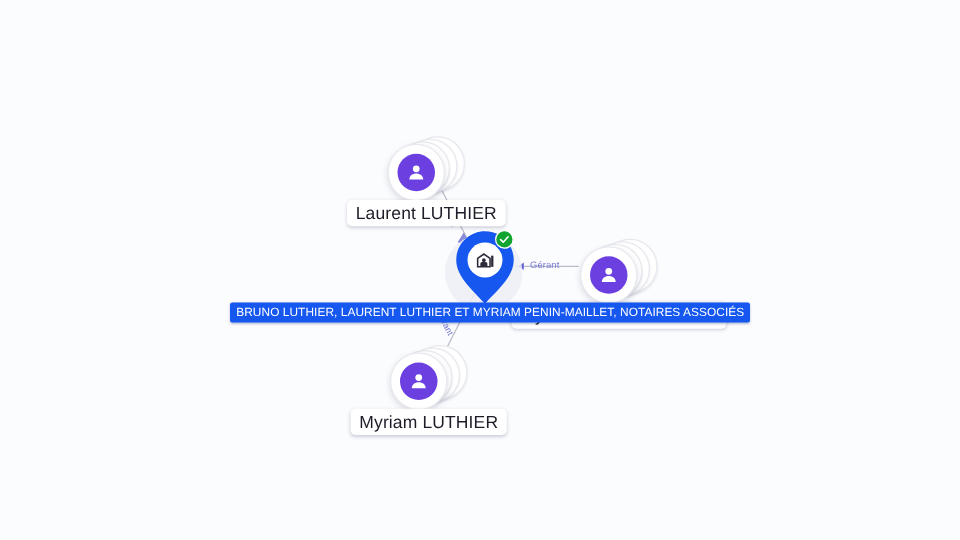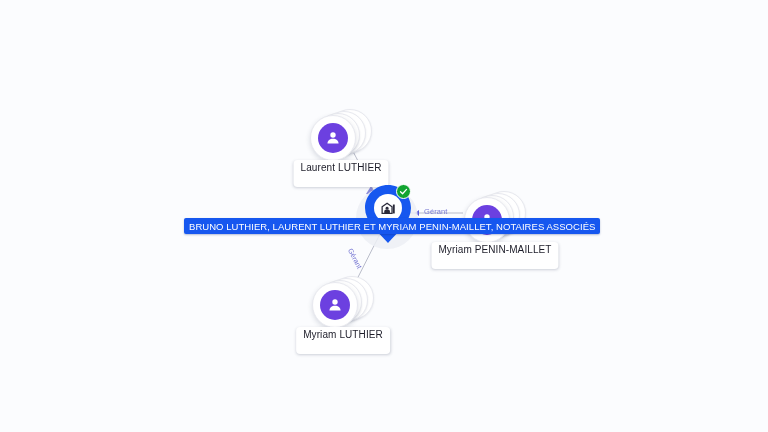--- a/index.html
+++ b/index.html
@@ -75,22 +75,22 @@
   }
   .avatar-circle svg { display: block; }
 
   .node-label {
     position: absolute;
     left: 50%;
     transform: translateX(-50%);
     top: 52px;
     background: #ffffff;
     border-radius: 4px;
-    padding: 2px 7px 14px 7px;
-    font-size: 10px;
+    padding: 2px 7px 3px 7px;
+    font-size: 14px;
     color: #1d1d29;
     white-space: nowrap;
     box-shadow: 0 1px 3px rgba(40,50,80,.22);
     letter-spacing: .1px;
   }
 
   
   .company-node {
     position: absolute;
     width: 76px; height: 76px;
@@ -121,21 +121,21 @@
     width: 15px; height: 15px;
     border-radius: 50%;
     background: #11a431;
     border: 1.5px solid #ffffff;
     display: flex; align-items: center; justify-content: center;
   }
 
   
   .company-banner {
     position: absolute;
-    left: 184px; top: 218px;
+    left: 184px; top: 242px;
     height: 16px;
     background: #1657ef;
     border-radius: 2px;
     color: #ffffff;
     font-size: 9.5px;
     letter-spacing: .05px;
     display: flex;
     align-items: center;
     padding: 0 5px;
     white-space: nowrap;

